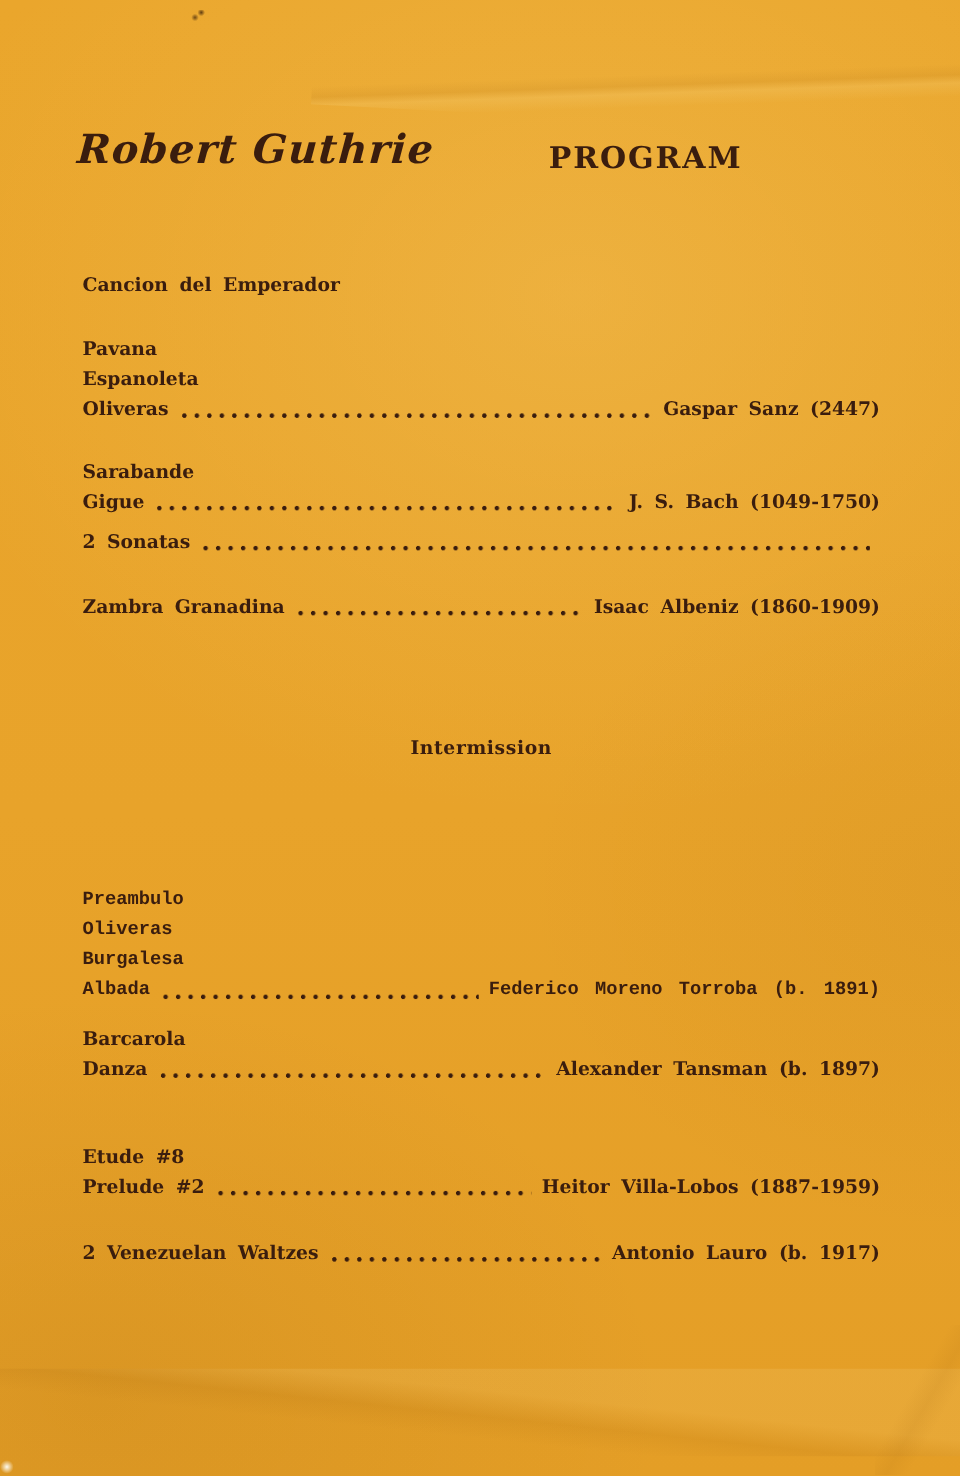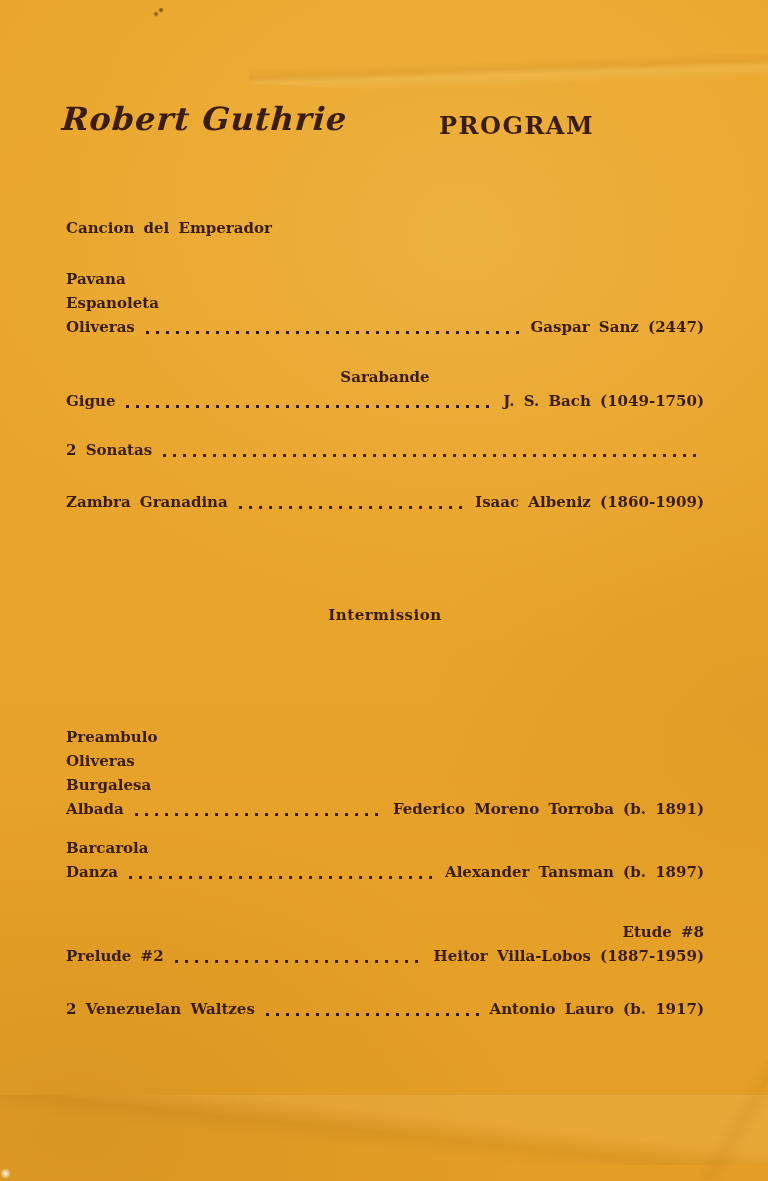--- a/index.html
+++ b/index.html
@@ -73,25 +73,25 @@
     align-self: flex-end;
     height: 5px;
     margin: 0 8px 4px 10px;
     background-image: radial-gradient(circle at 2.5px 2.5px, #3A1D0E 1.6px, rgba(0,0,0,0) 2px);
     background-size: 10px 5px;
     background-repeat: repeat-x;
     min-width: 30px;
   }
   .mb27 { margin-bottom: 27px; }
   .mb26 { margin-bottom: 26px; }
-  .mb25 { margin-bottom: 25px; text-align: center; }
+  .mb25 { margin-bottom: 8px; }
   .mb28 { margin-bottom: 28px; }
-  .mb15 { margin-bottom: 15px; }
-  .mb30 { margin-bottom: 36px; }
-  .mb29 { margin-bottom: 29px; text-align: right; }
+  .mb15 { margin-bottom: 15px; font-family: Liberation Mono, monospace; }
+  .mb30 { margin-bottom: 46px; }
+  .mb29 { margin-bottom: 29px; }
   .intermission {
     text-align: center;
     margin-top: 89px; margin-bottom: 98px;
     letter-spacing: 0.5px;
   }
 </style>
 </head>
 <body>
 
 <div class="paper">

